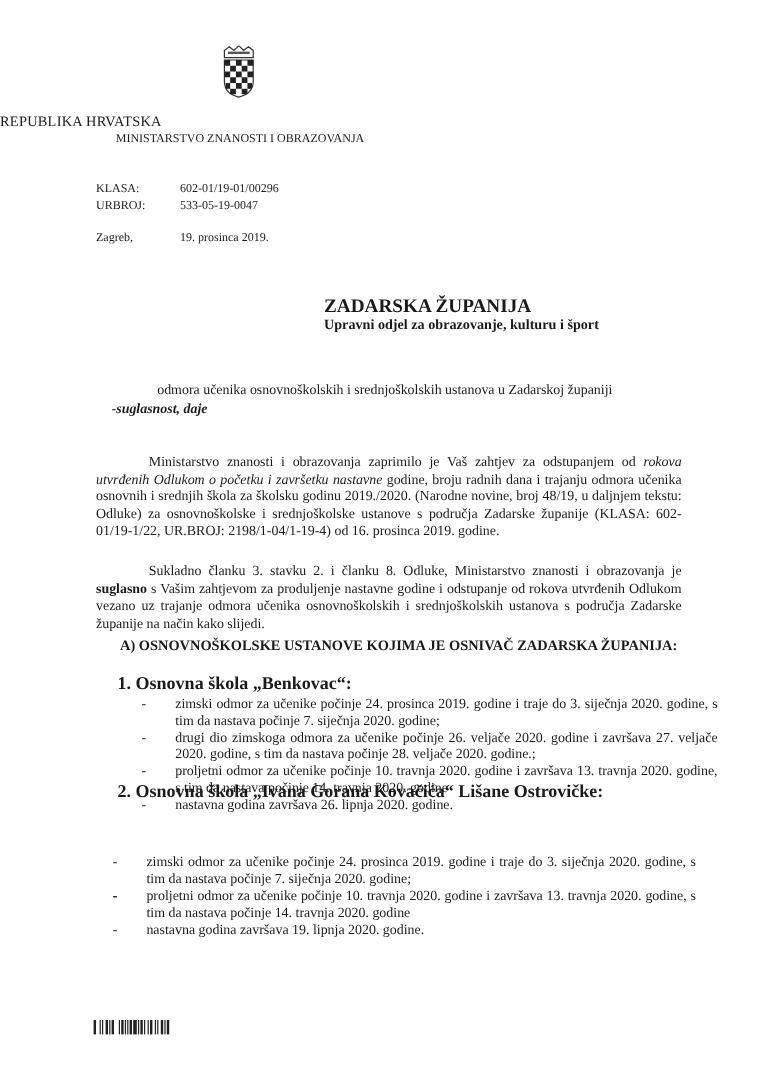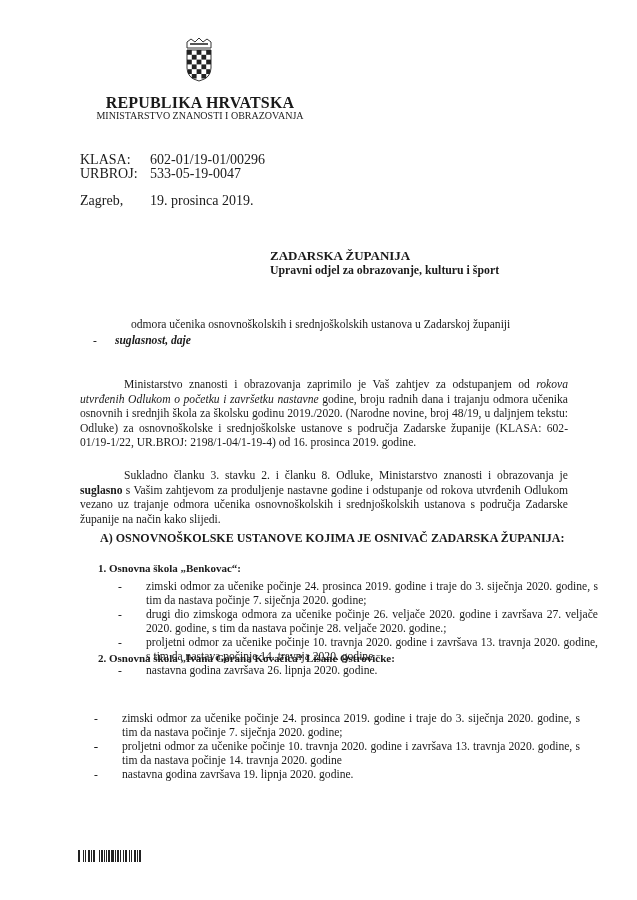--- a/index.html
+++ b/index.html
@@ -1,34 +1,34 @@
 <!DOCTYPE html>
 <html><head>
 <meta charset="utf-8">
 <style>
   html, body { margin: 0; padding: 0; background: #ffffff; }
   body { width: 637px; height: 900px; position: relative; overflow: hidden;
          font-family: "Liberation Serif", serif; color: #1a1a1a; font-size: 11.6px; }
   .abs { position: absolute; }
   .coat { left: 185px; top: 38px; width: 28px; height: 44px; }
-  .hdr1 { left: 0; width: 400px; top: 94px; text-align: center; font-weight: bold; font-size: 16px; letter-spacing: 0.2px; }
+  .hdr1 { left: 0; width: 400px; top: 94px; text-align: left; font-weight: normal; font-size: 12px; letter-spacing: 0.2px; }
   .hdr2 { left: 0; width: 400px; top: 110px; text-align: center; font-size: 10px; }
-  .meta { left: 80px; font-size: 14px; }
+  .meta { left: 80px; font-size: 10px; }
   .meta .lbl { display: inline-block; width: 70px; }
   .addr { left: 270px; font-weight: bold; font-size: 11.8px; line-height: 15px; }
-  .addr .first { font-size: 13px; }
+  .addr .first { font-size: 16px; }
   .subj { left: 80px; top: 318px; width: 495px; line-height: 14.5px; }
   .subj .lbl { font-weight: bold; }
   .subj .indent { padding-left: 51px; }
   .subj .sug { padding-left: 13px; margin-top: 1px; }
-  .subj .sug b { font-style: italic; margin-left: 18px; }
+  .subj .sug b { font-style: italic; }
   .para { left: 80px; width: 488px; text-align: justify; line-height: 14.5px; }
   .para p { margin: 0; text-indent: 44px; }
   .secA { left: 100px; top: 531px; font-weight: bold; font-size: 12px; }
-  .item-title { left: 98px; font-weight: bold; font-size: 11px; }
+  .item-title { left: 98px; font-weight: bold; font-size: 15px; }
   .bullets { width: 480px; line-height: 14px; }
   .bullets .b { position: relative; padding-left: 28px; text-align: justify; }
   .bullets .b .dash { position: absolute; left: 0; top: 0; }
   .barcode { left: 78px; top: 850px; height: 12px; display: flex; gap: 1px; }
   .barcode span { display: inline-block; height: 12px; background: #222; }
 </style>
 </head>
 <body>
 
 <div class="abs coat">

